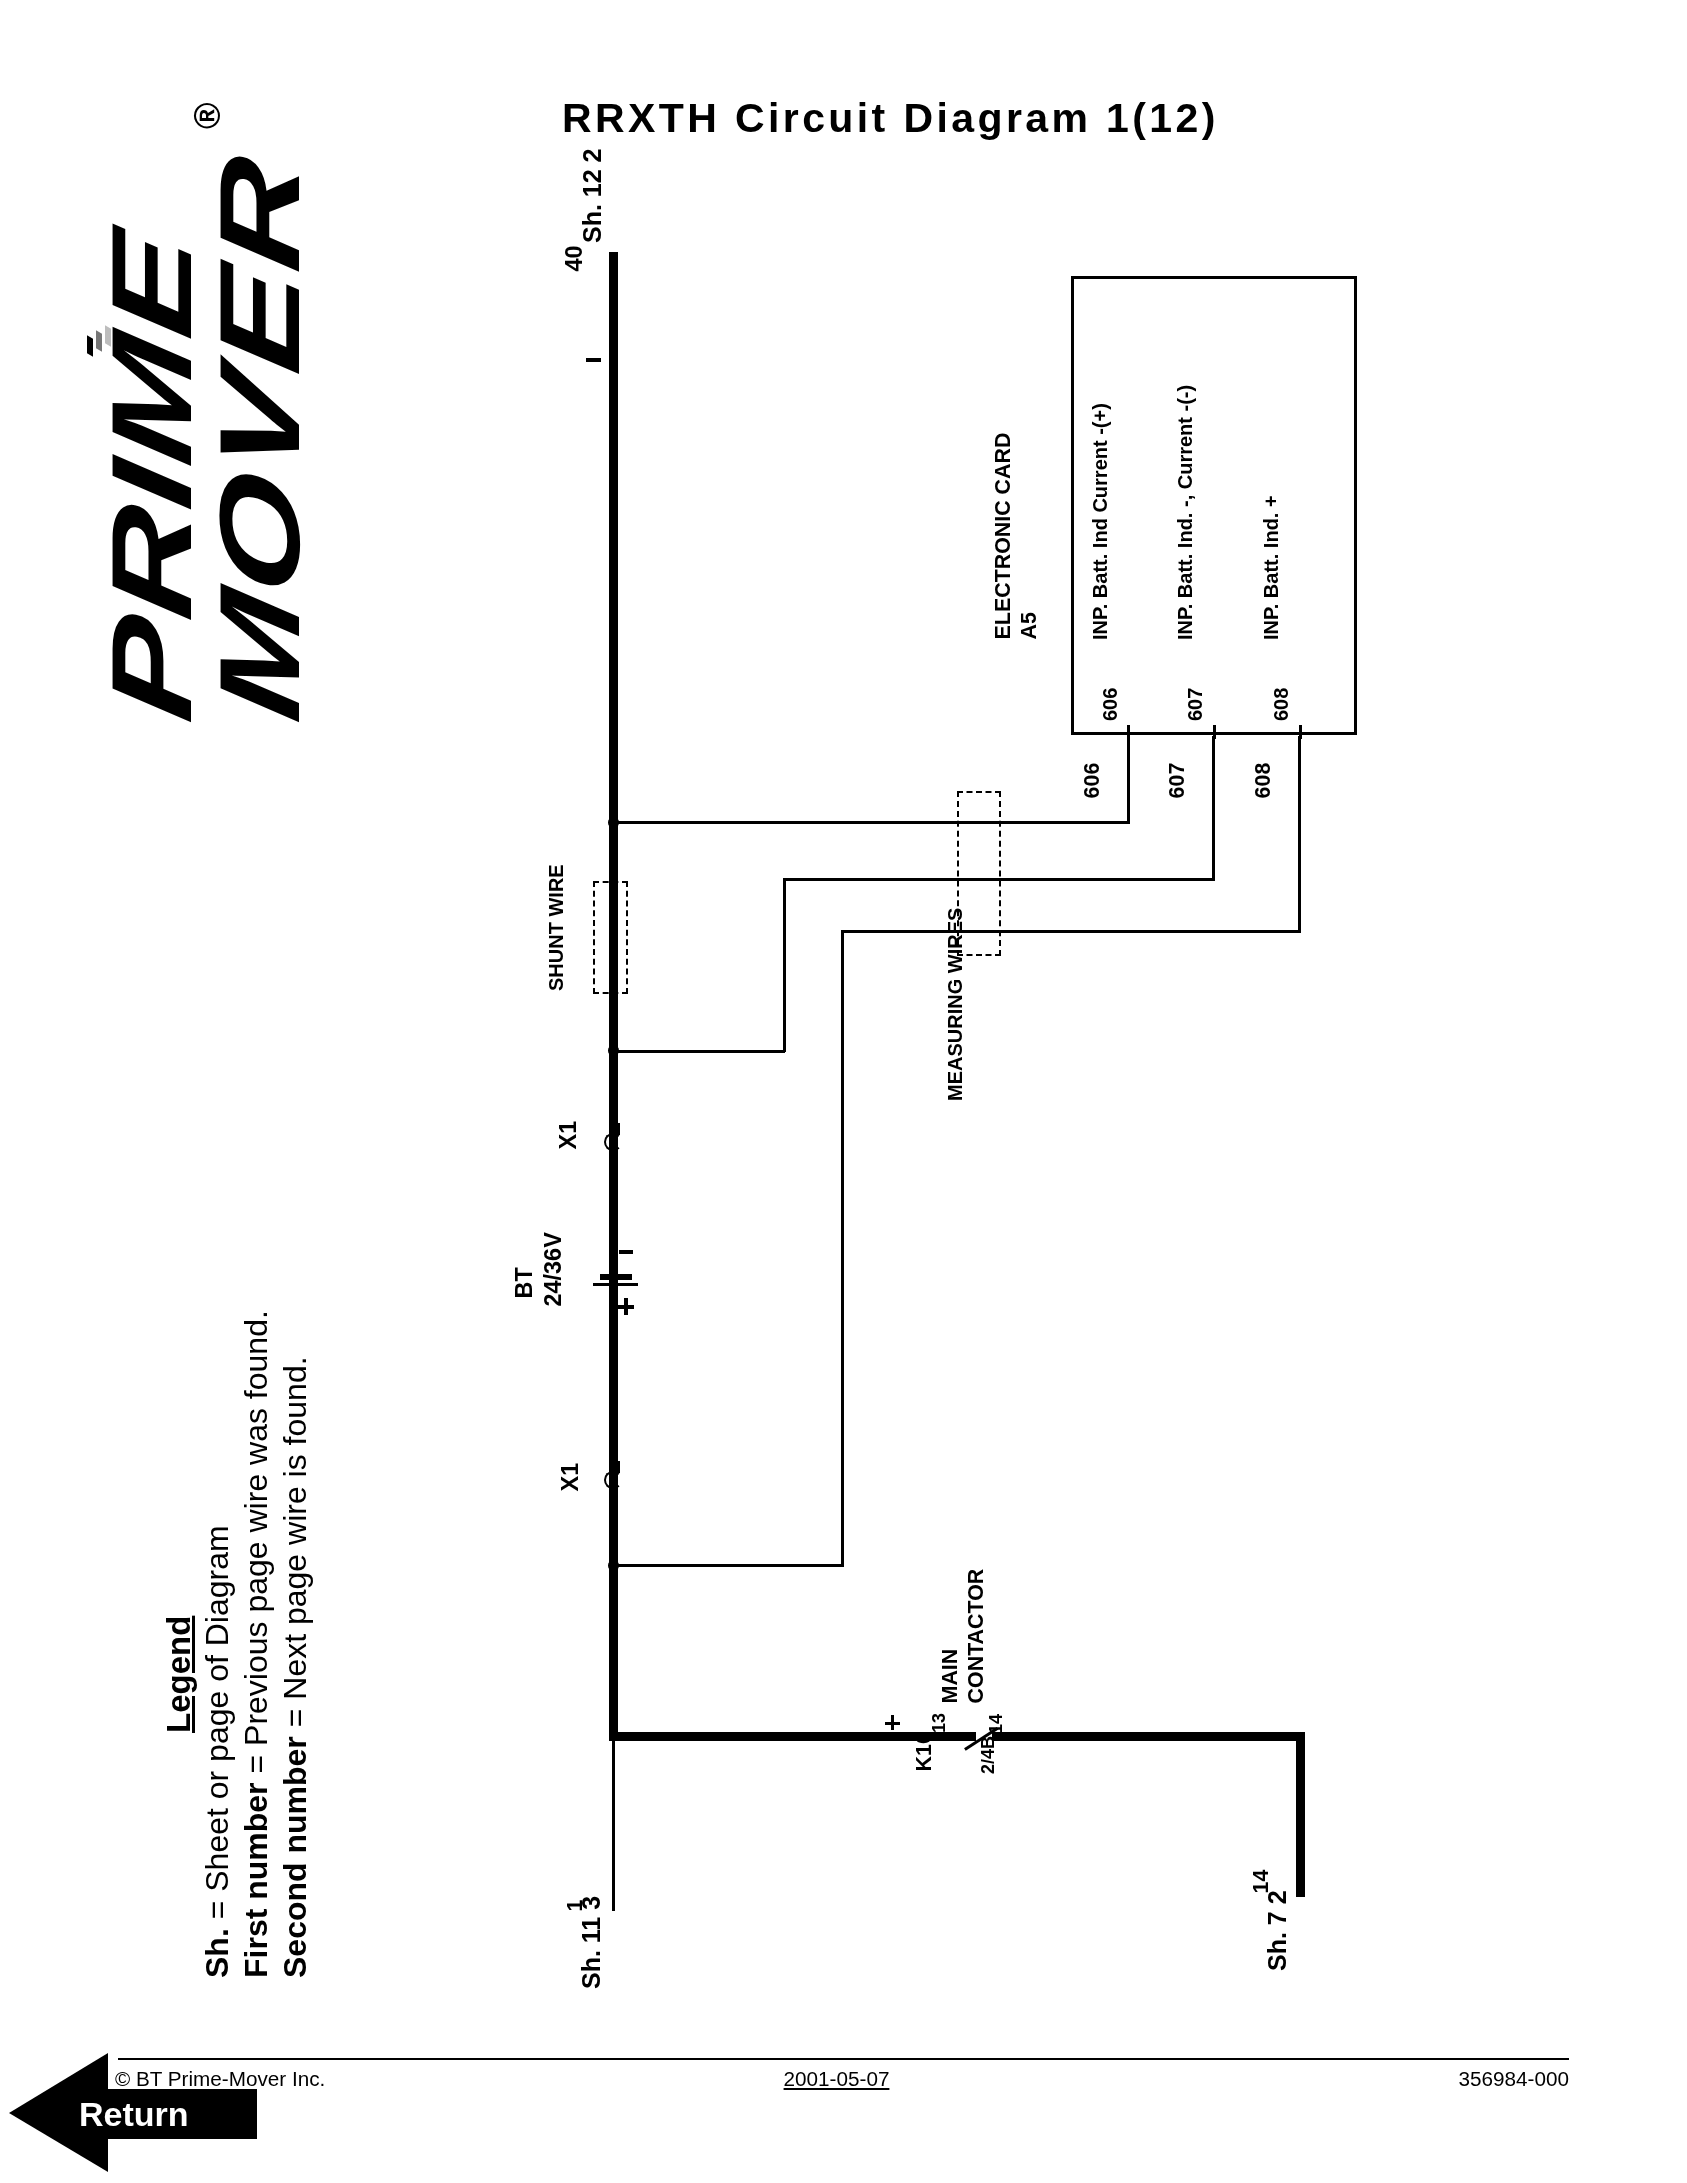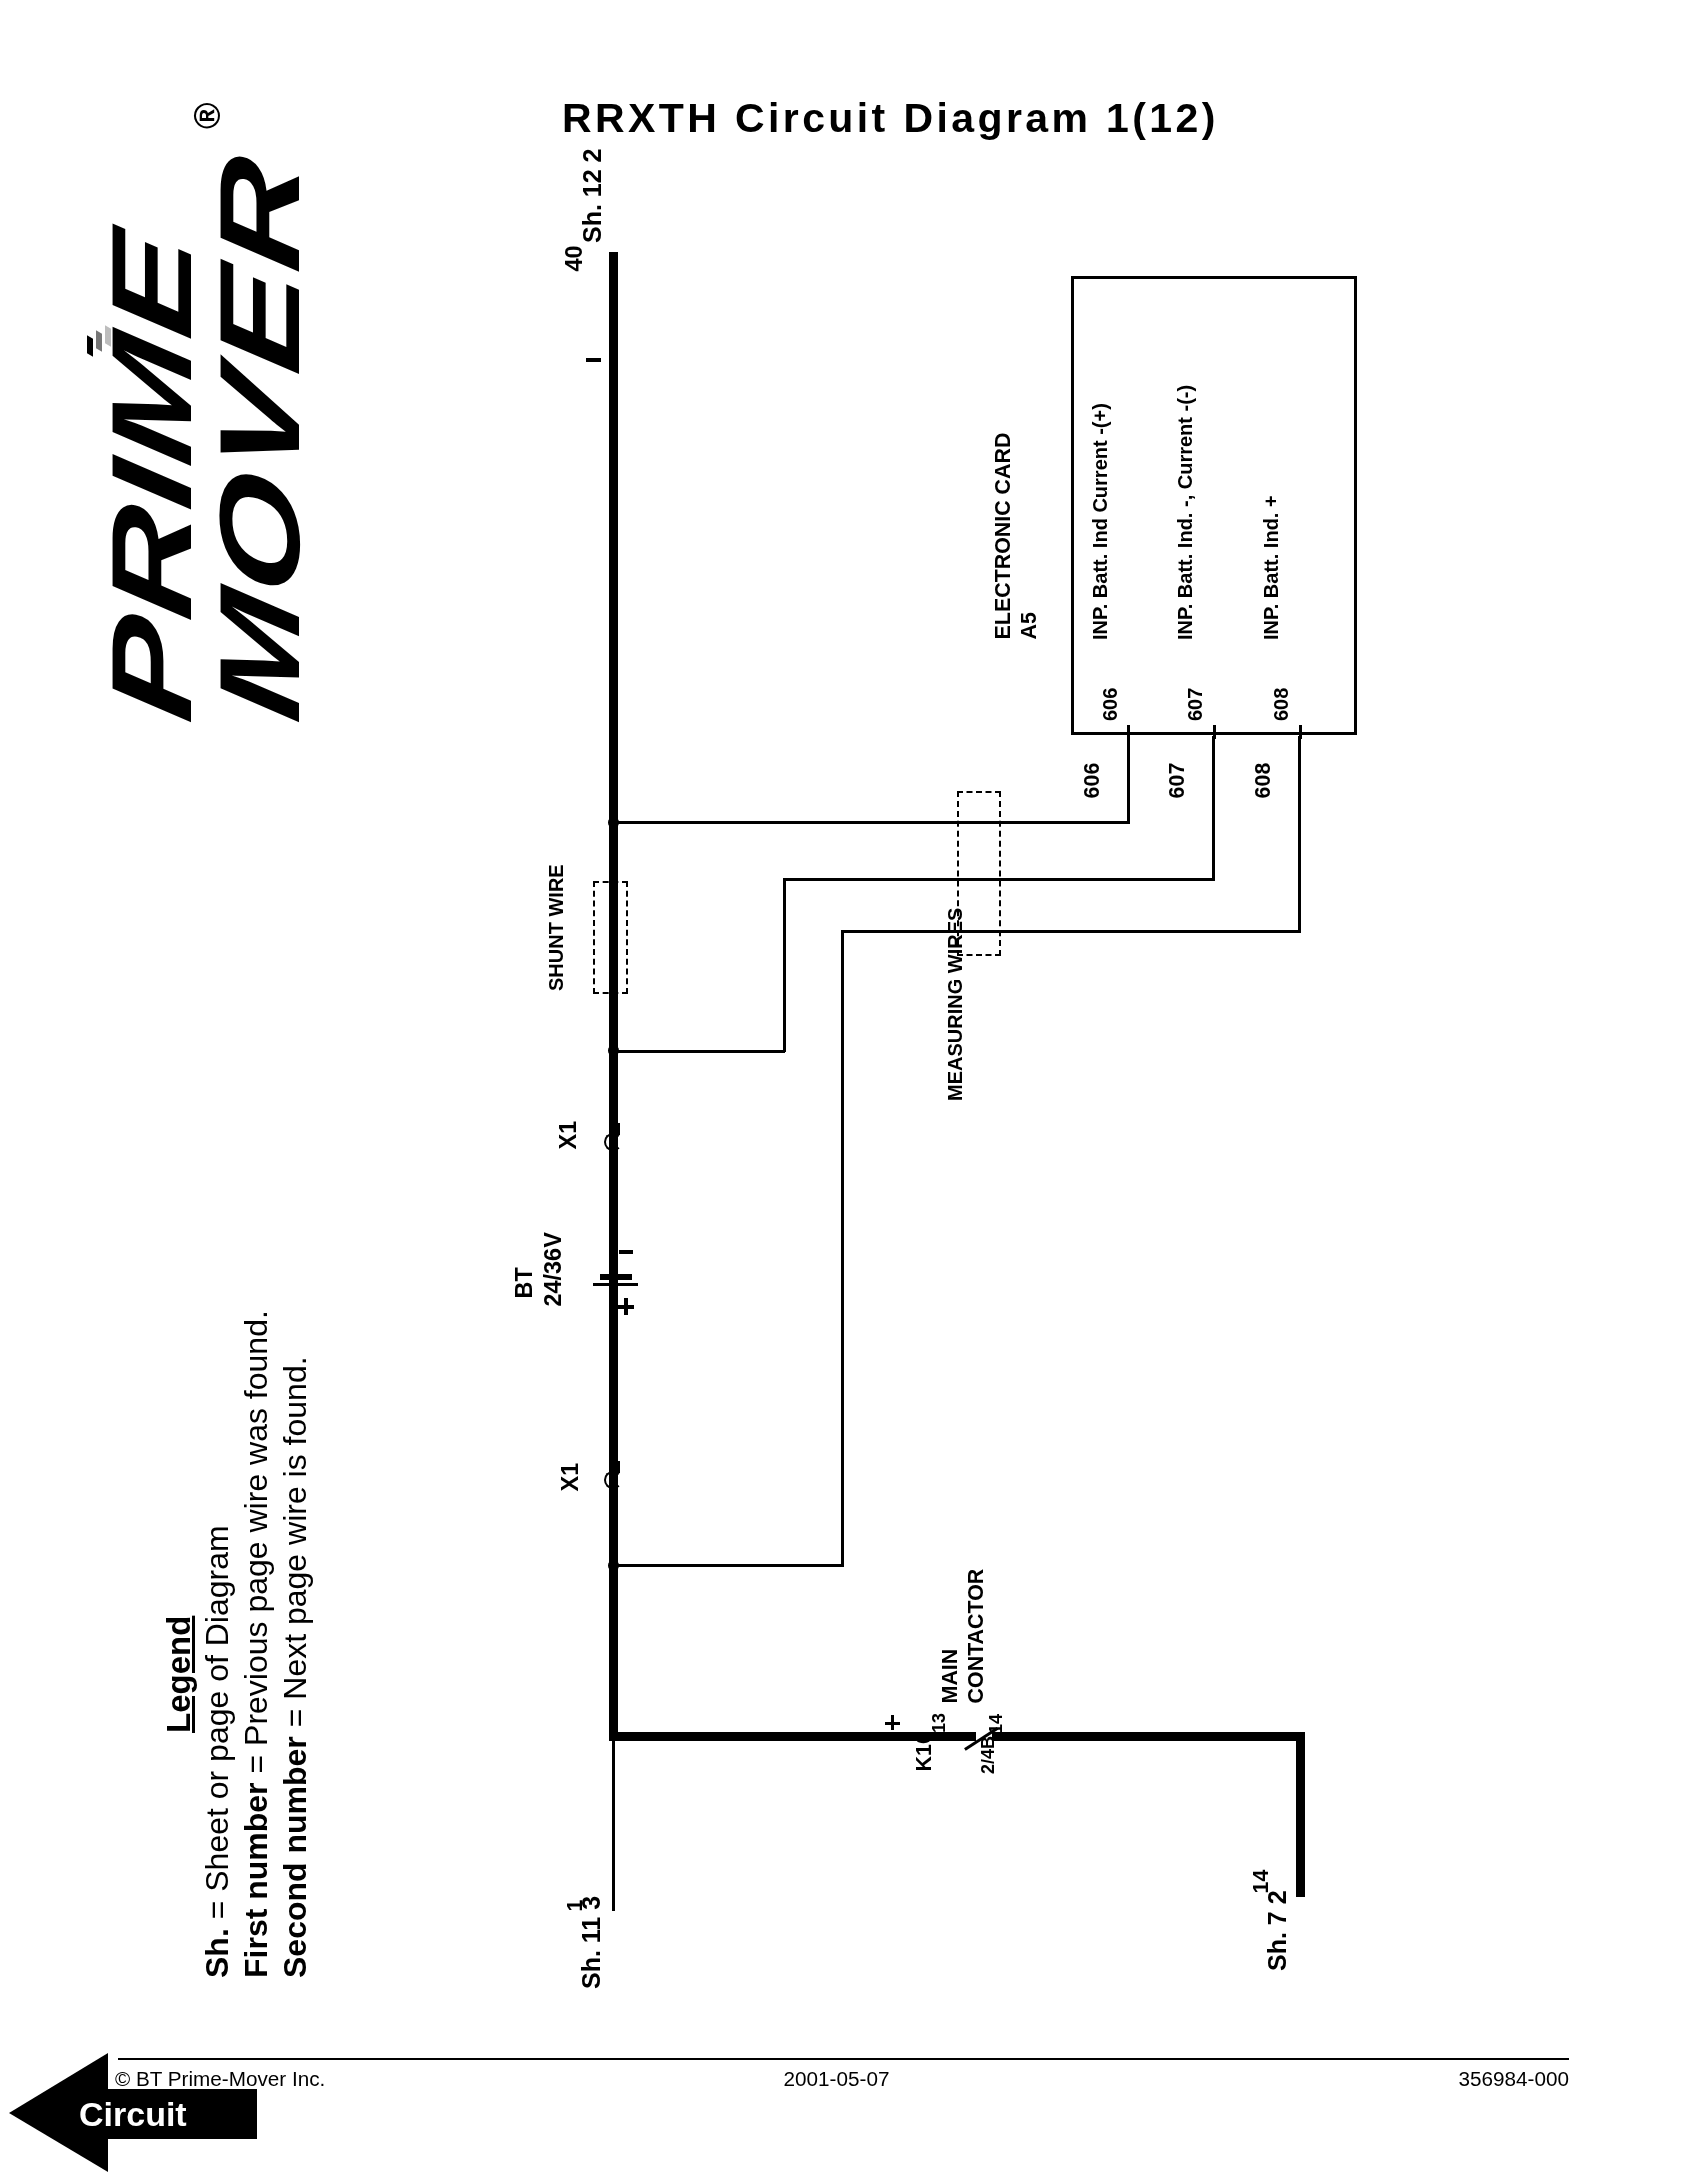--- a/index.html
+++ b/index.html
@@ -147,23 +147,23 @@
   <div class="wire" style="left:891px; top:1715px; width:3.4px; height:15px;"></div>
 
   <div class="rv" style="left:586px; top:1890px; font-size:21.4px; line-height:21.4px;">1</div>
   <div class="rv" style="left:604px; top:1964px; font-size:25px; line-height:25px;">Sh. 11 3</div>
 
   <div class="rv" style="left:1272px; top:1872px; font-size:21.4px; line-height:21.4px;">14</div>
   <div class="rv" style="left:1290px; top:1946px; font-size:25px; line-height:25px;">Sh. 7 2</div>
 
   <div class="wire" style="left:118px; top:2058px; width:1451px; height:2.1px;"></div>
   <div class="footer-text" style="left:115px; top:2067px;">© BT Prime-Mover Inc.</div>
-  <div class="footer-text" style="left:733px; top:2067px; width:207px; text-align:center;">2001-05-07</div>
+  <div class="footer-text" style="left:733px; top:2067px; width:207px; text-align:center;text-decoration:underline;">2001-05-07</div>
   <div class="footer-text" style="left:1362px; top:2067px; width:207px; text-align:right;">356984-000</div>
 
   <div id="return-btn" style="position:absolute; left:0; top:2052px; width:262px; height:124px; cursor:pointer;">
     <div id="return-tri" style="left:9px; top:1.4px;"></div>
     <div style="position:absolute; left:108px; top:37px; width:149px; height:50px; background:#000;"></div>
-    <div id="return-label" style="left:79px; top:43px;">Circuit</div>
+    <div id="return-label" style="left:79px; top:43px;">Return</div>
   </div>
 
 </div>
 
 
 </body></html>

